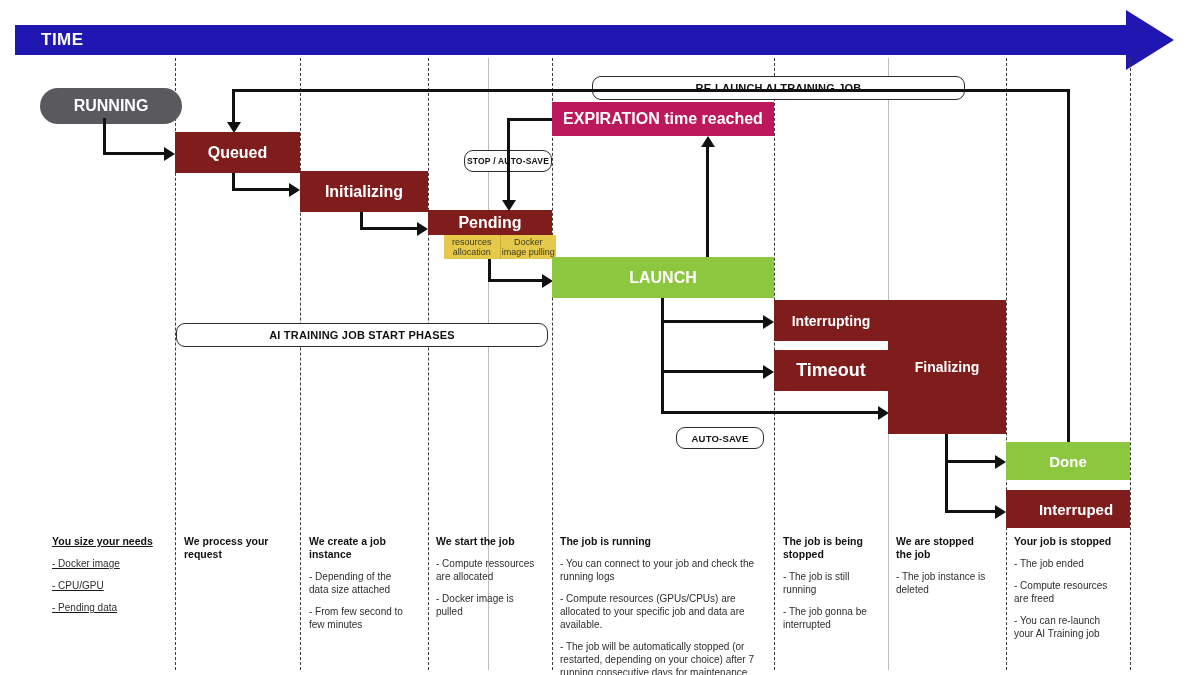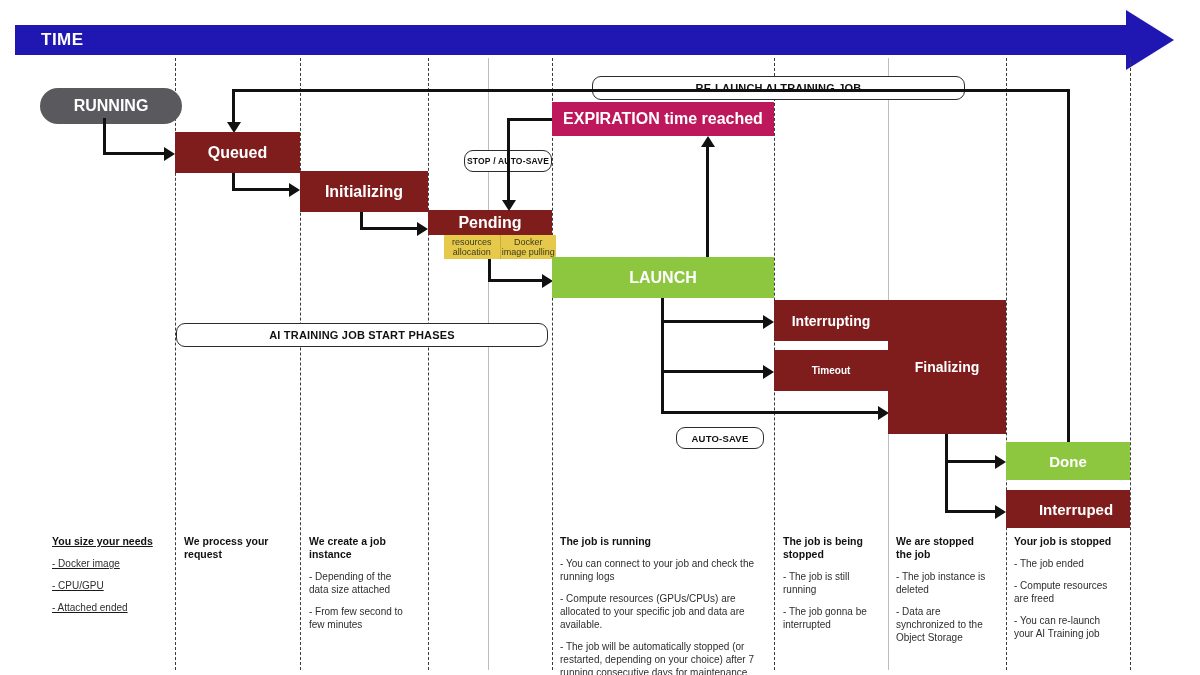--- a/index.html
+++ b/index.html
@@ -151,21 +151,21 @@
   <div class="ln lnh" style="left:661px;top:411px;width:218px;"></div>
   <div class="arrow-r" style="left:878px;top:406px;"></div>
 
   <div class="callout" style="left:676px;top:427px;width:88px;height:22px;font-size:9.5px;">
     <span>AUTO-SAVE</span>
   </div>
 
   <div class="block yellow" style="left:774px;top:300px;width:114px;height:41px;font-size:14px;">
     <span>Interrupting</span>
   </div>
-  <div class="block yellow" style="left:774px;top:350px;width:114px;height:41px;font-size:10px;">
+  <div class="block yellow" style="left:774px;top:350px;width:114px;height:41px;font-size:18px;">
     <span>Timeout</span>
   </div>
 
   <div class="block yellow" style="left:888px;top:300px;width:118px;height:134px;font-size:14px;">
     <span>Finalizing</span>
   </div>
 
   <div class="ln lnv" style="left:945px;top:434px;height:78px;"></div>
   <div class="ln lnh" style="left:945px;top:460px;width:51px;"></div>
   <div class="arrow-r" style="left:995px;top:455px;"></div>
@@ -181,45 +181,49 @@
 
   <div class="callout big" style="left:176px;top:323px;width:372px;height:24px;">
     <span>AI TRAINING JOB START PHASES</span>
   </div>
 
   <div class="notes">
     <div class="note" style="left:52px;width:120px;text-decoration:underline;">
         <h4>You size your needs</h4>
         <p>- Docker image</p>
         <p>- CPU/GPU</p>
-        <p>- Attached ended</p>
+        <p>- Pending data</p>
       </div>
     <div class="note" style="left:184px;width:108px;">
         <h4>We process your request</h4>
       </div>
     <div class="note" style="left:309px;width:112px;">
         <h4>We create a job instance</h4>
         <p>- Depending of the data size attached</p>
         <p>- From few second to few minutes</p>
+      </div>
+    <div class="note" style="left:436px;width:110px;">
+        <h4>We start the job</h4>
+        <p>- Compute ressources are allocated</p>
+        <p>- Docker image is pulled</p>
       </div>
     <div class="note" style="left:560px;width:208px;">
         <h4>The job is running</h4>
         <p>- You can connect to your job and check the running logs</p>
         <p>- Compute resources (GPUs/CPUs) are allocated to your specific job and data are available.</p>
         <p>- The job will be automatically stopped (or restarted, depending on your choice) after 7 running consecutive days for maintenance reasons on the underlying infrastructure.</p>
       </div>
     <div class="note" style="left:783px;width:100px;">
         <h4>The job is being stopped</h4>
         <p>- The job is still running</p>
         <p>- The job gonna be interrupted</p>
       </div>
     <div class="note" style="left:896px;width:104px;">
         <h4>We are stopped the job</h4>
         <p>- The job instance is deleted</p>
-        <p>- Data are synchronized to the Object Storage</p>
       </div>
     <div class="note" style="left:1014px;width:110px;">
         <h4>Your job is stopped</h4>
         <p>- The job ended</p>
         <p>- Compute resources are freed</p>
         <p>- You can re-launch your AI Training job</p>
       </div>
   </div>
 
 </div>

